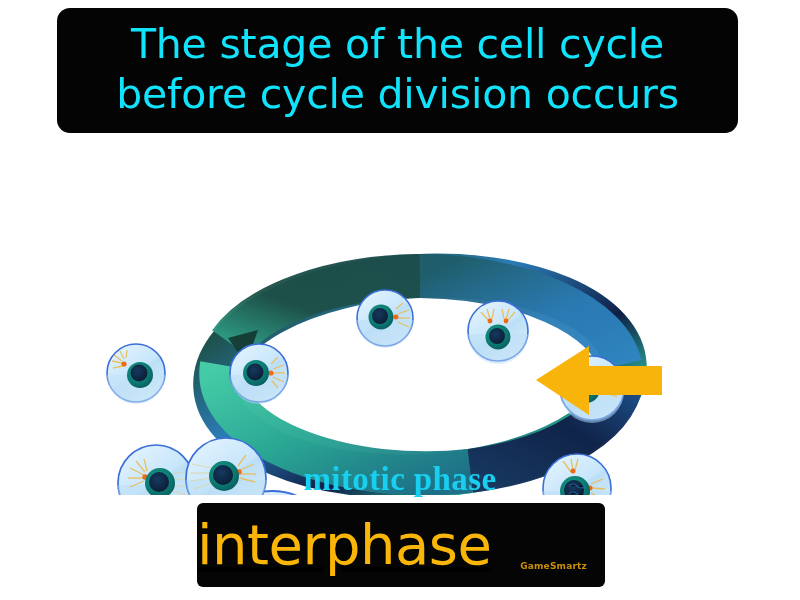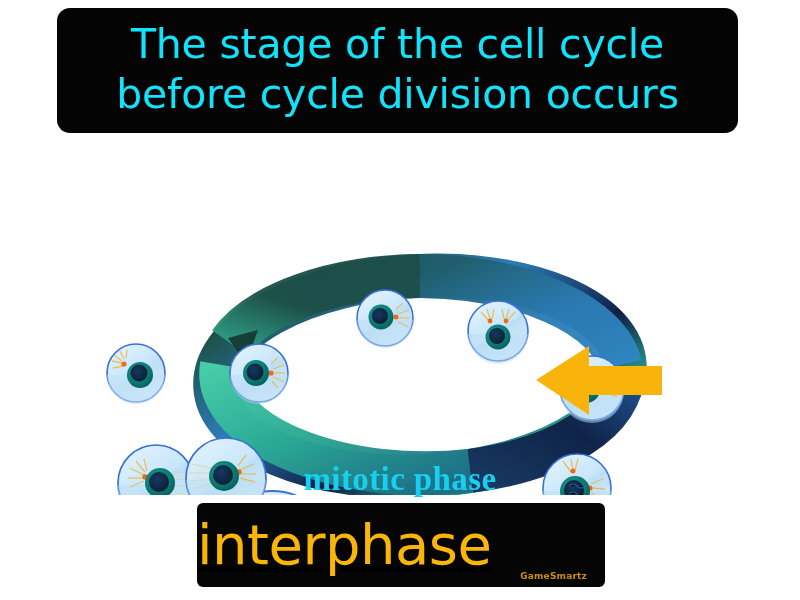--- a/index.html
+++ b/index.html
@@ -92,21 +92,21 @@
     color: #f9b608;
     font-family: "DejaVu Sans", sans-serif;
     font-size: 56px;
     line-height: 58px;
     font-weight: 400;
     letter-spacing: -0.5px;
   }
   #watermark {
     position: absolute;
     right: 18px;
-    bottom: 6px;
+    bottom: 16px;
     color: #c98f06;
     font-family: "DejaVu Sans", sans-serif;
     font-size: 9px;
     font-weight: bold;
     letter-spacing: 0.2px;
   }
 </style>
 </head>
 <body>
 

